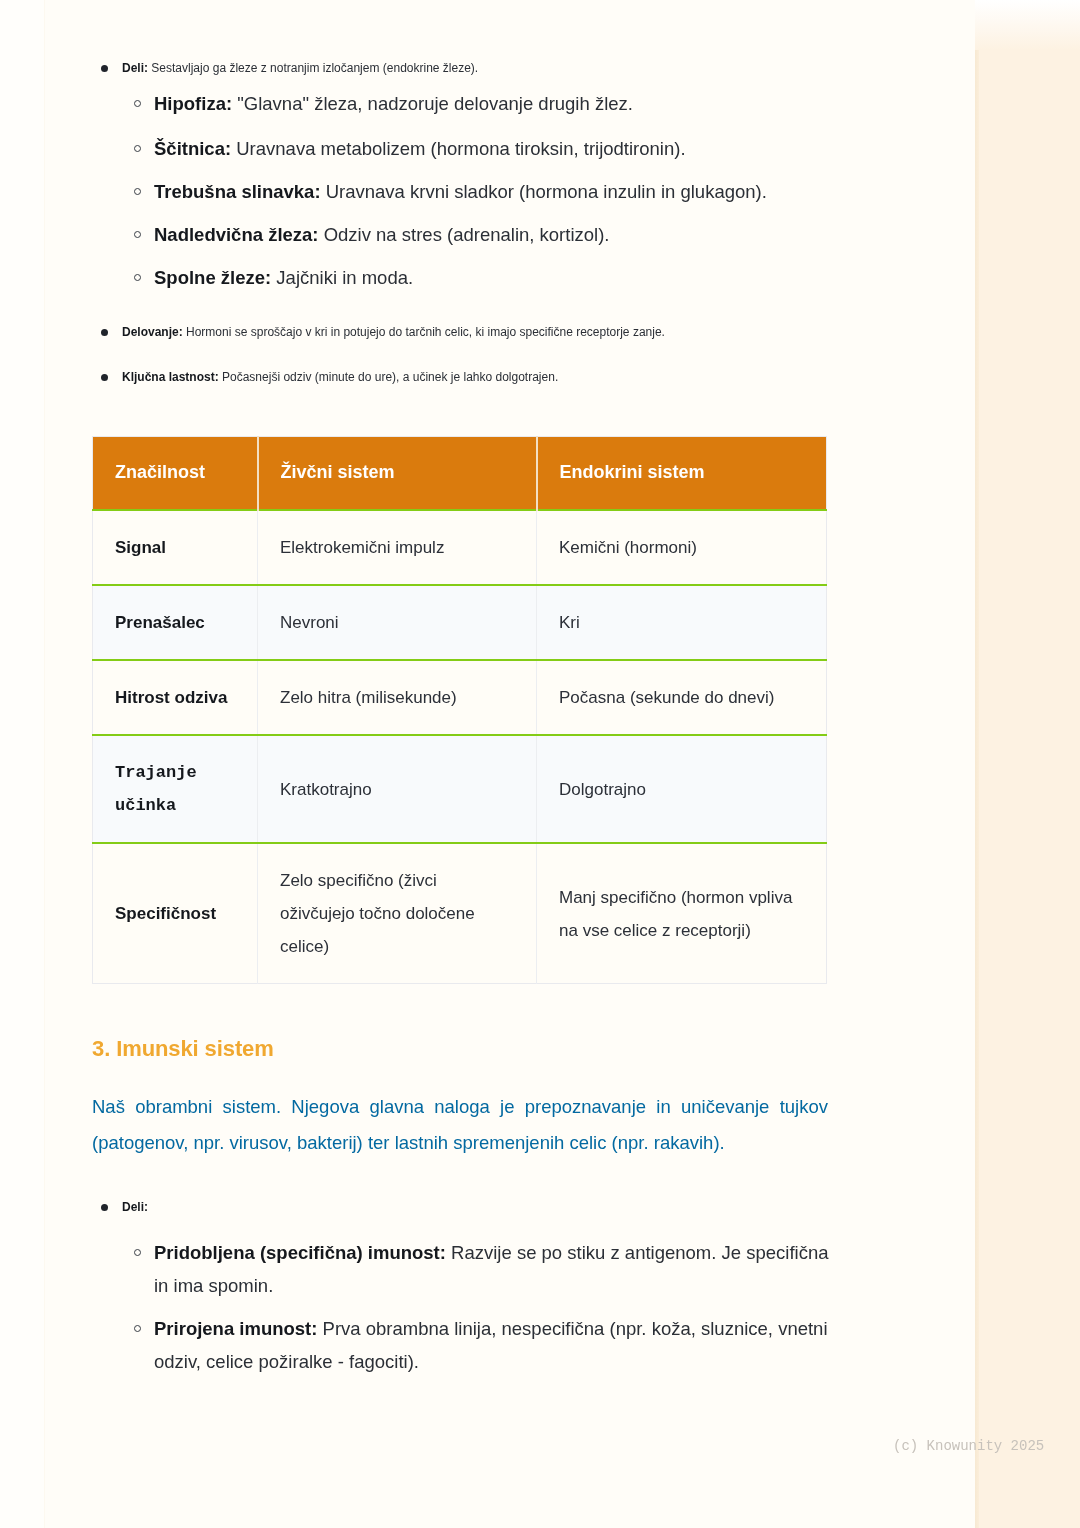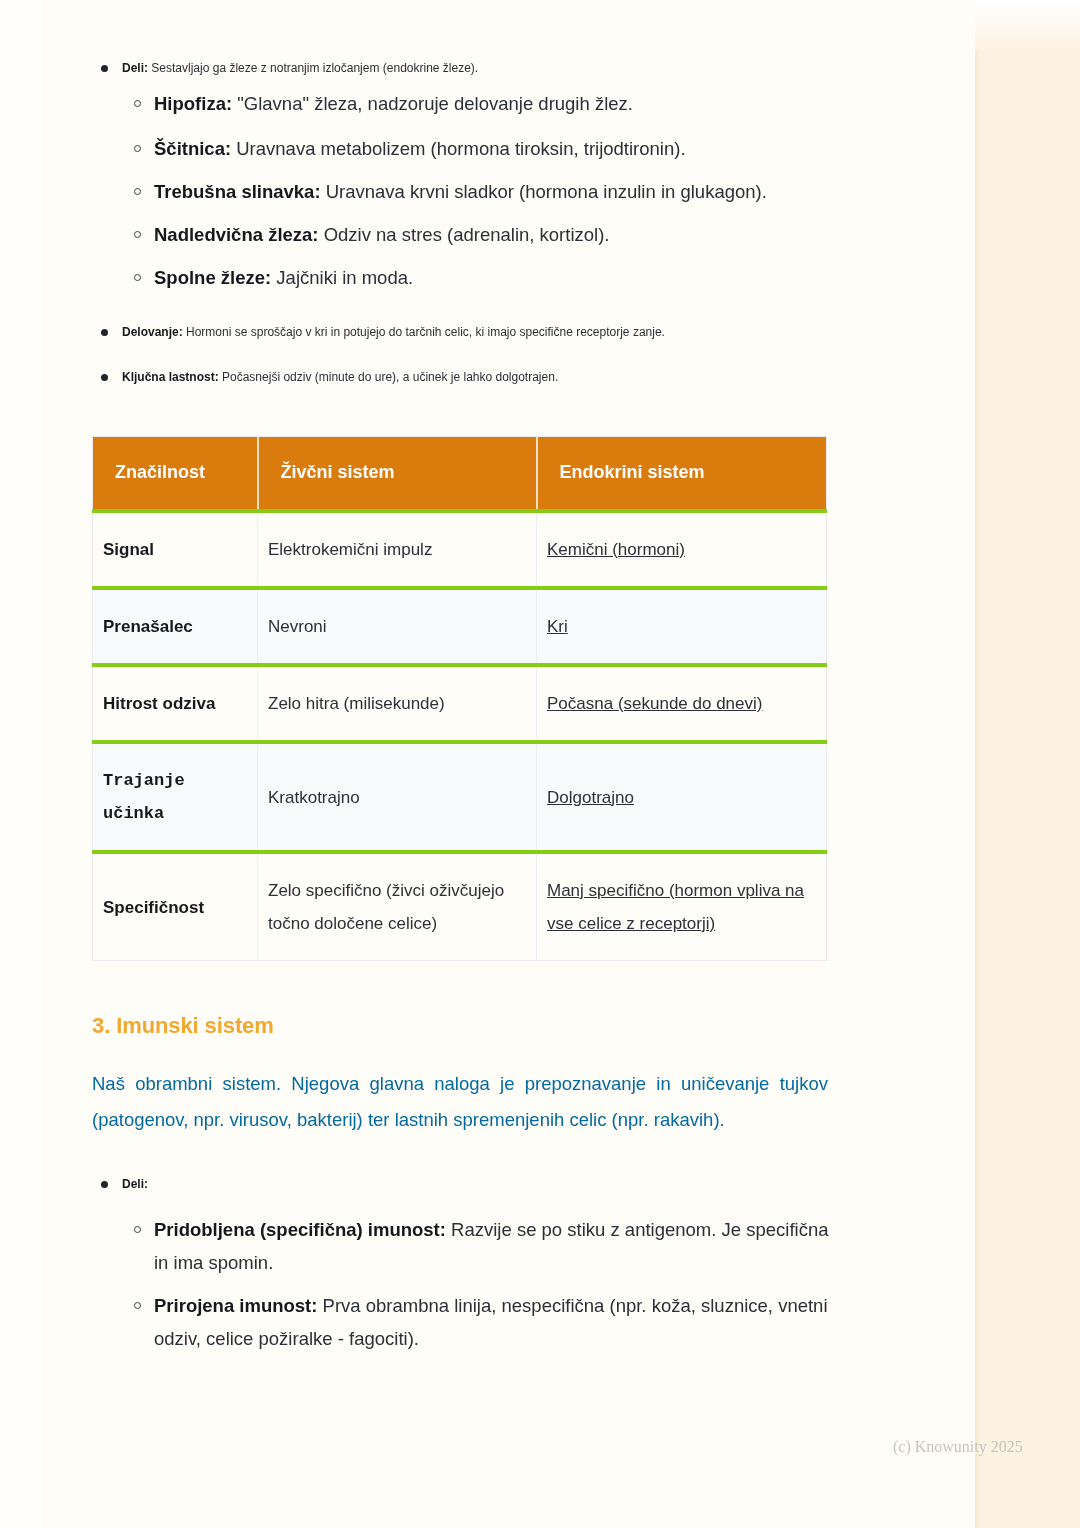--- a/index.html
+++ b/index.html
@@ -137,27 +137,27 @@
     padding: 25px 22px 26px 22px;
     border-right: 2px solid #f3e0c4;
     vertical-align: middle;
     margin-top: 8px;
   }
   .cmp-table th:last-child { border-right: none; }
   .cmp-table td {
     font-size: 17px;
     color: #2c3views;
     color: #2c3038;
-    padding: 20px 10px;
+    padding: 20px 22px;
     border-right: 1px solid #eceef1;
-    border-top: 4px solid #84cc16;
+    border-top: 2px solid #84cc16;
     vertical-align: middle;
     line-height: 33px;
   }
-  .cmp-table td:last-child { border-right: none; text-decoration: underline; }
+  .cmp-table td:last-child { border-right: none; }
   .cmp-table td.feat {
     font-weight: bold;
     color: #15181d;
   }
   .cmp-table tr.row-cream td { background: #fffdf7; }
   .cmp-table tr.row-blue  td { background: #f8fafc; }
   .col-a { width: 165px; }
   .col-b { width: 279px; }
   .col-c { width: 290px; }
 
@@ -176,23 +176,23 @@
     color: #0369a1;
     text-align: justify;
     width: 736px;
   }
 
   
   .watermark {
     position: absolute;
     left: 893px;
     top: 1438px;
-    font-size: 16px;
+    font-size: 14px;
     color: #c7c2bb;
-    font-family: Liberation Serif, serif;
+    font-family: Liberation Mono, monospace;
     white-space: nowrap;
     z-index: 5;
   }
 </style>
 </head>
 <body>
 
 <div id="page-root">
 
   <div class="paper-left-edge"></div>

